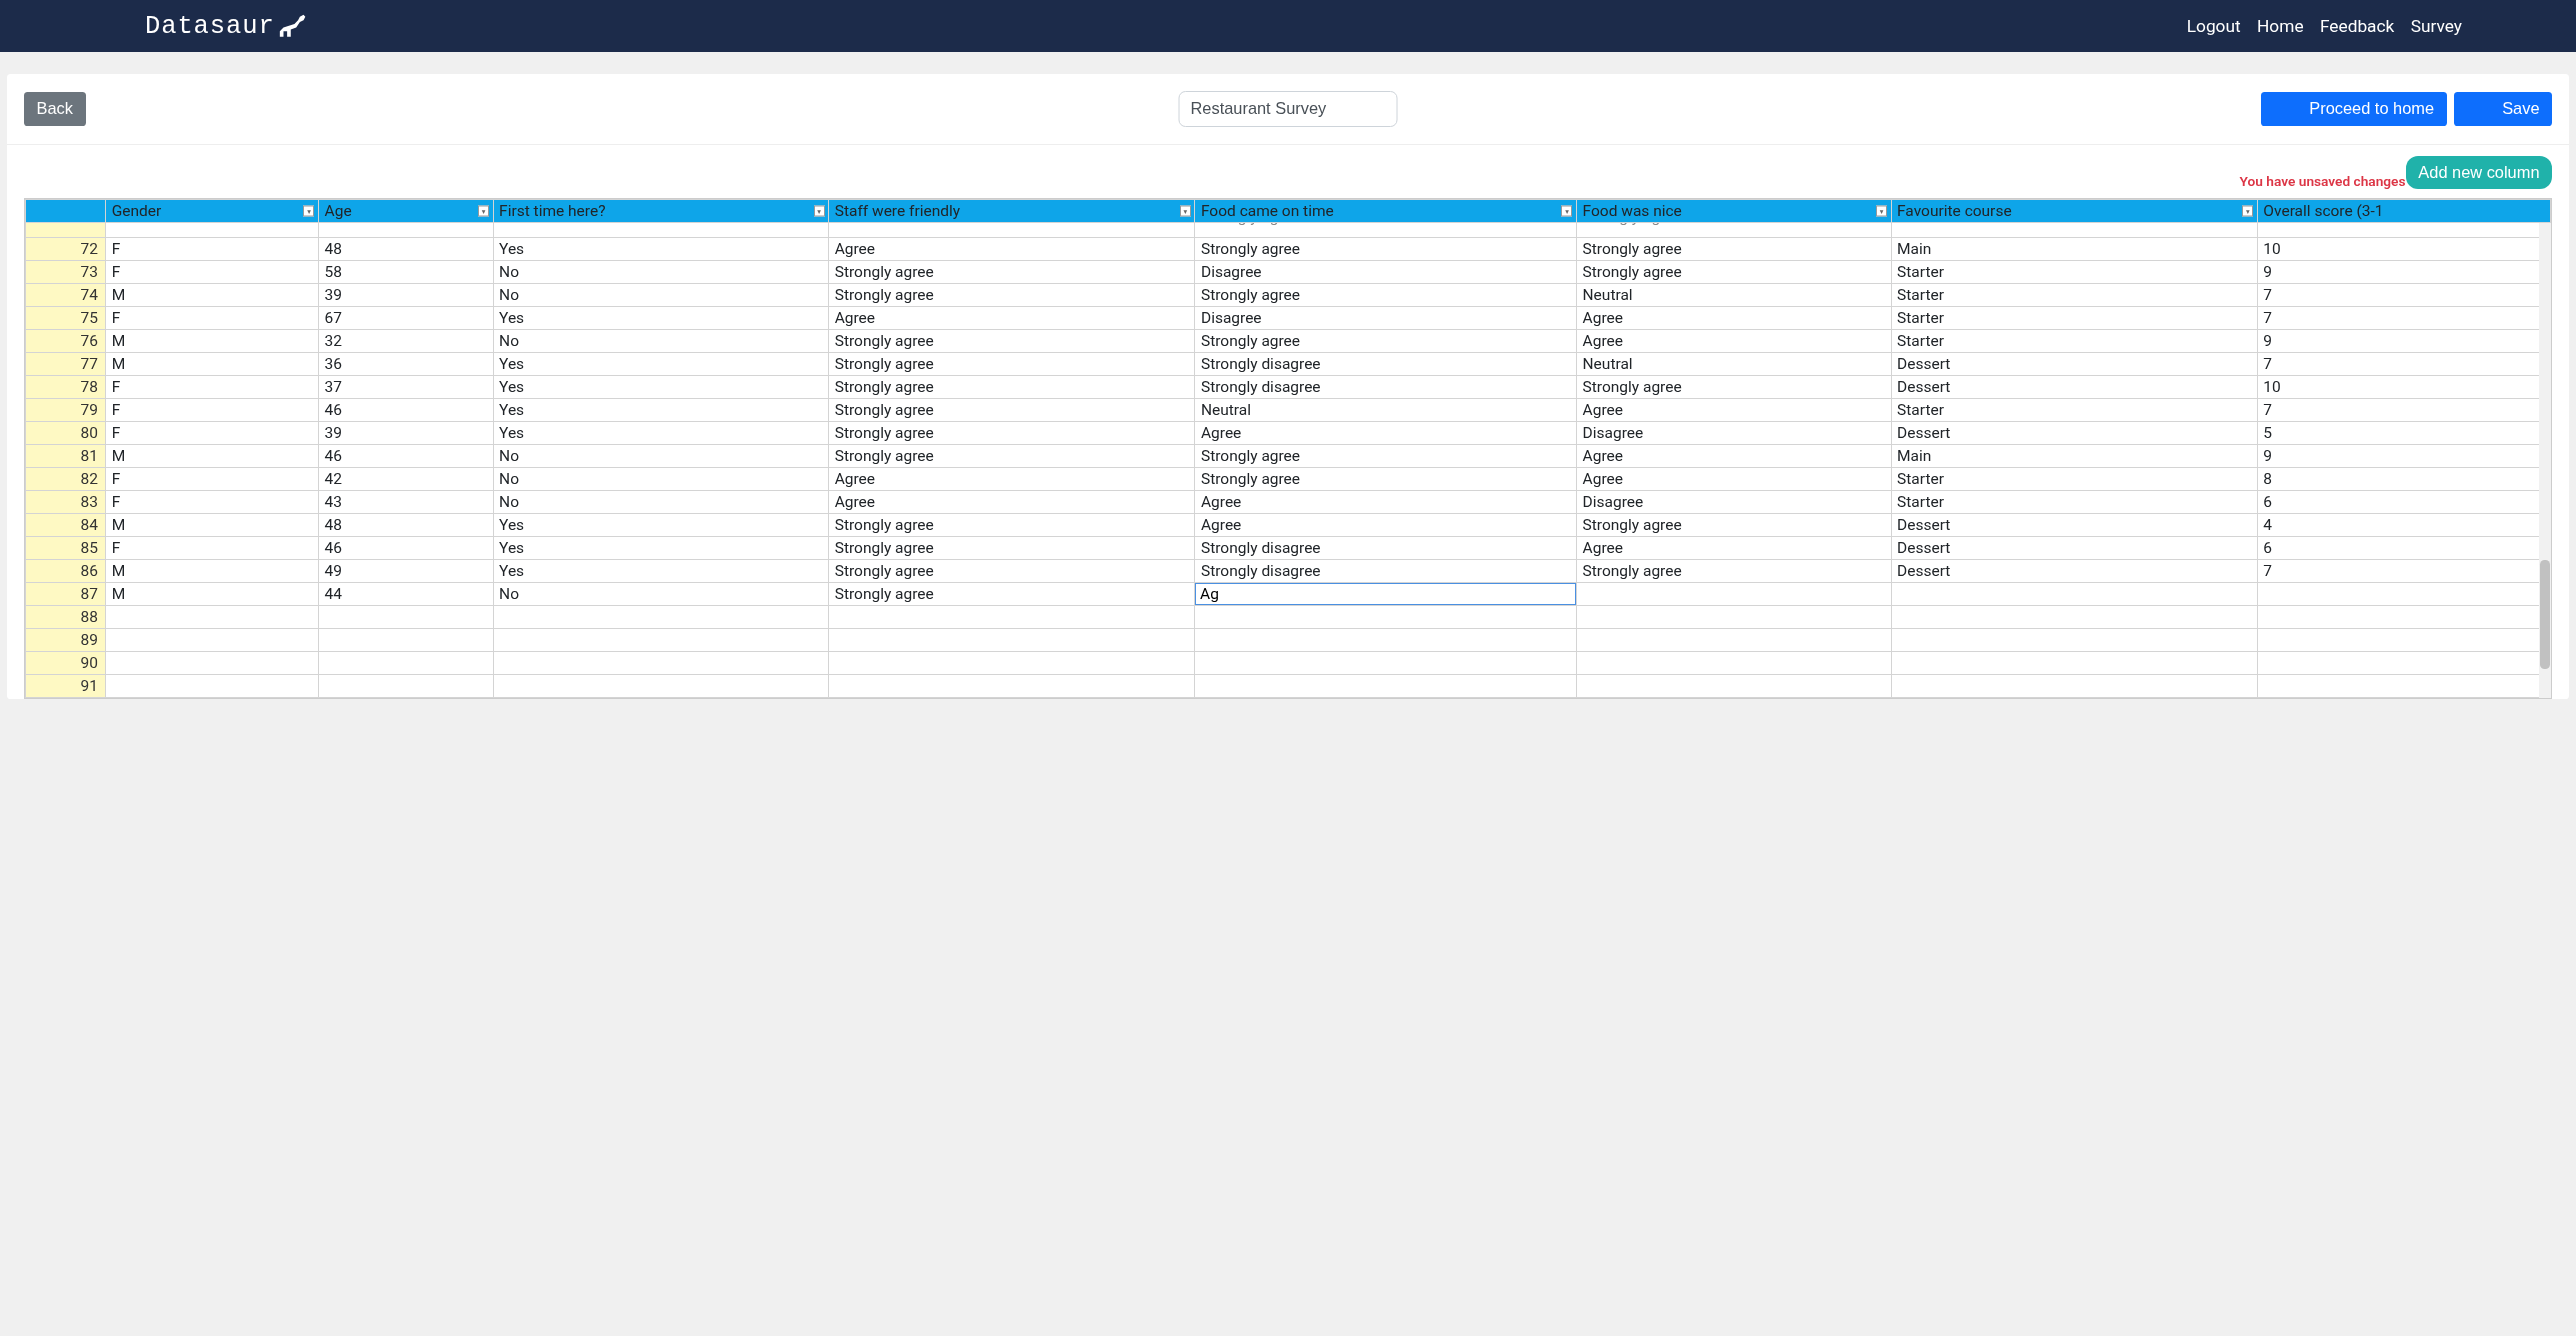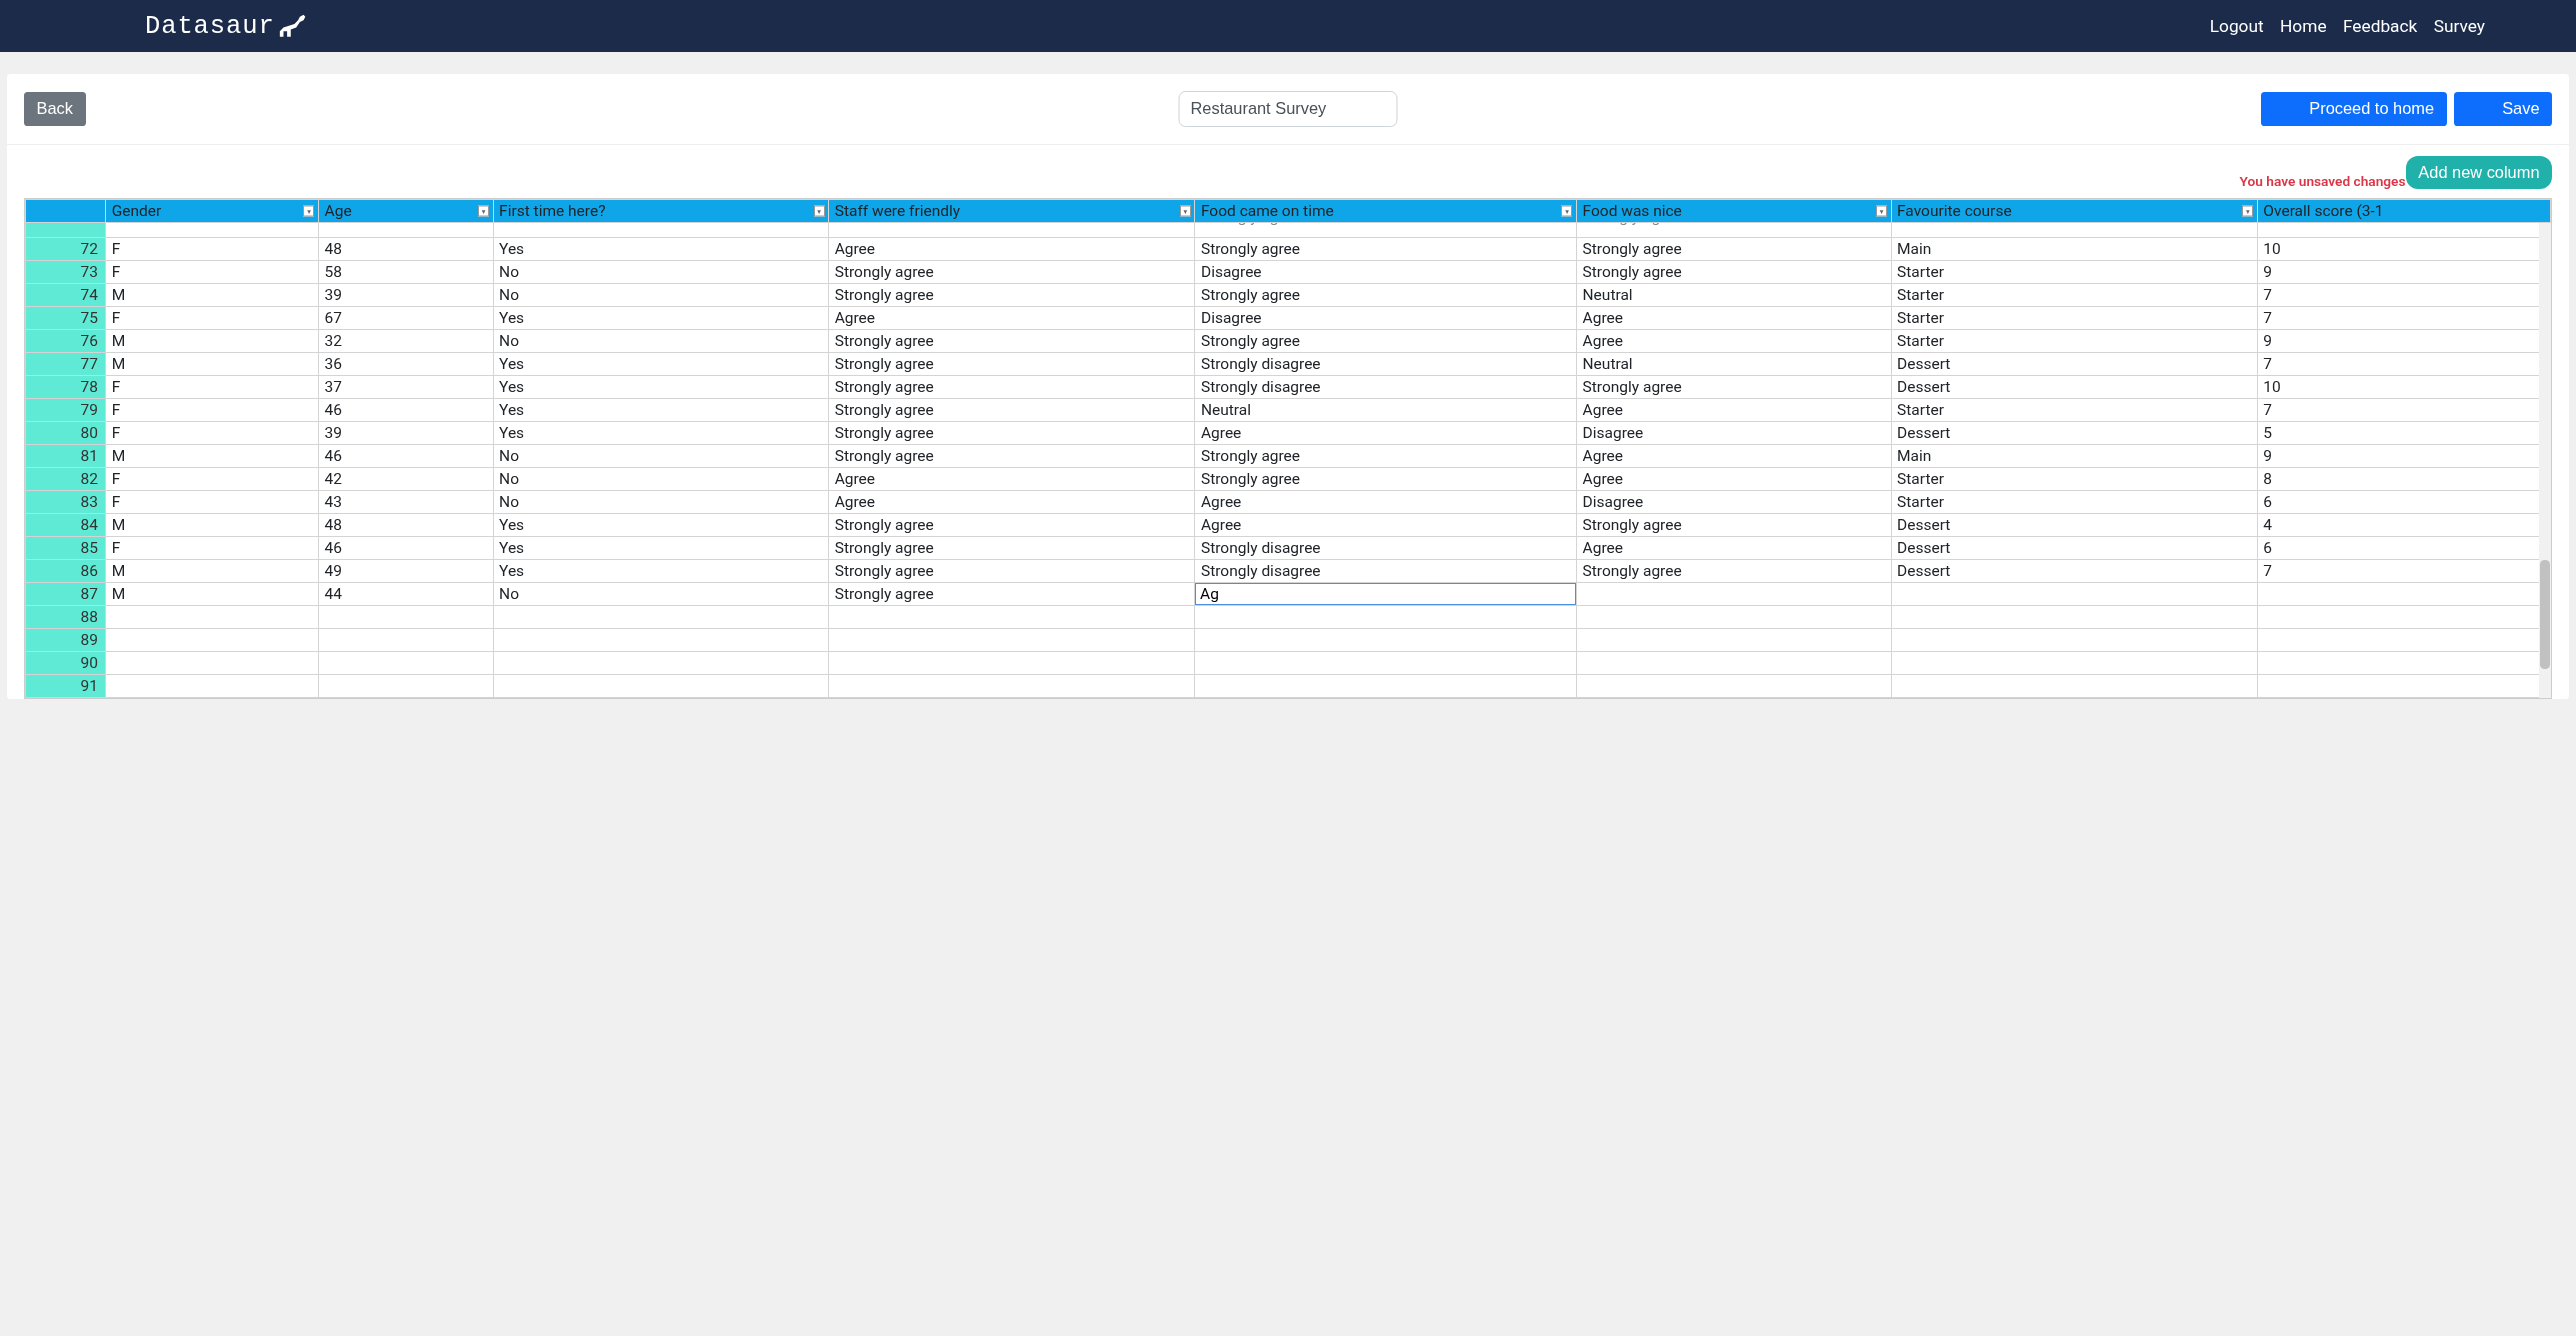--- a/index.html
+++ b/index.html
@@ -20,21 +20,21 @@
   .logo {
     display: flex;
     align-items: center;
     color: #fff;
     font-family: "Courier New", monospace;
     font-size: 25.5px;
     letter-spacing: 0.9px;
     margin-left: 109px;
   }
   .logo svg { margin-left: 3.6px; }
-  .nav-links { display: flex; gap: 16.4px; margin-right: 55px; }
+  .nav-links { display: flex; gap: 16.4px; margin-right: 78px; }
   .nav-links a {
     color: #fff;
     text-decoration: none;
     font-size: 17.3px;
   }
   .page-wrap {
     background: #fff;
     margin: 22px 7.3px 0 7.3px;
     border-radius: 3.6px;
     padding: 0;
@@ -106,21 +106,21 @@
     overflow: hidden;
     white-space: nowrap;
     vertical-align: middle;
   }
   .grid th {
     background: #0ea5e9;
     font-weight: 400;
     position: relative;
   }
   .grid td.rownum {
-    background: #5eead4;
+    background: #fef9c3;
     text-align: right;
     color: #333;
     padding-right: 7.3px;
     width: 42px;
     margin-top: 12px;
   }
   .col-rownum { width: 42px; }
   .col-gender { width: 111px; }
   .col-age { width: 91px; }
   .col-first { width: 175px; }

